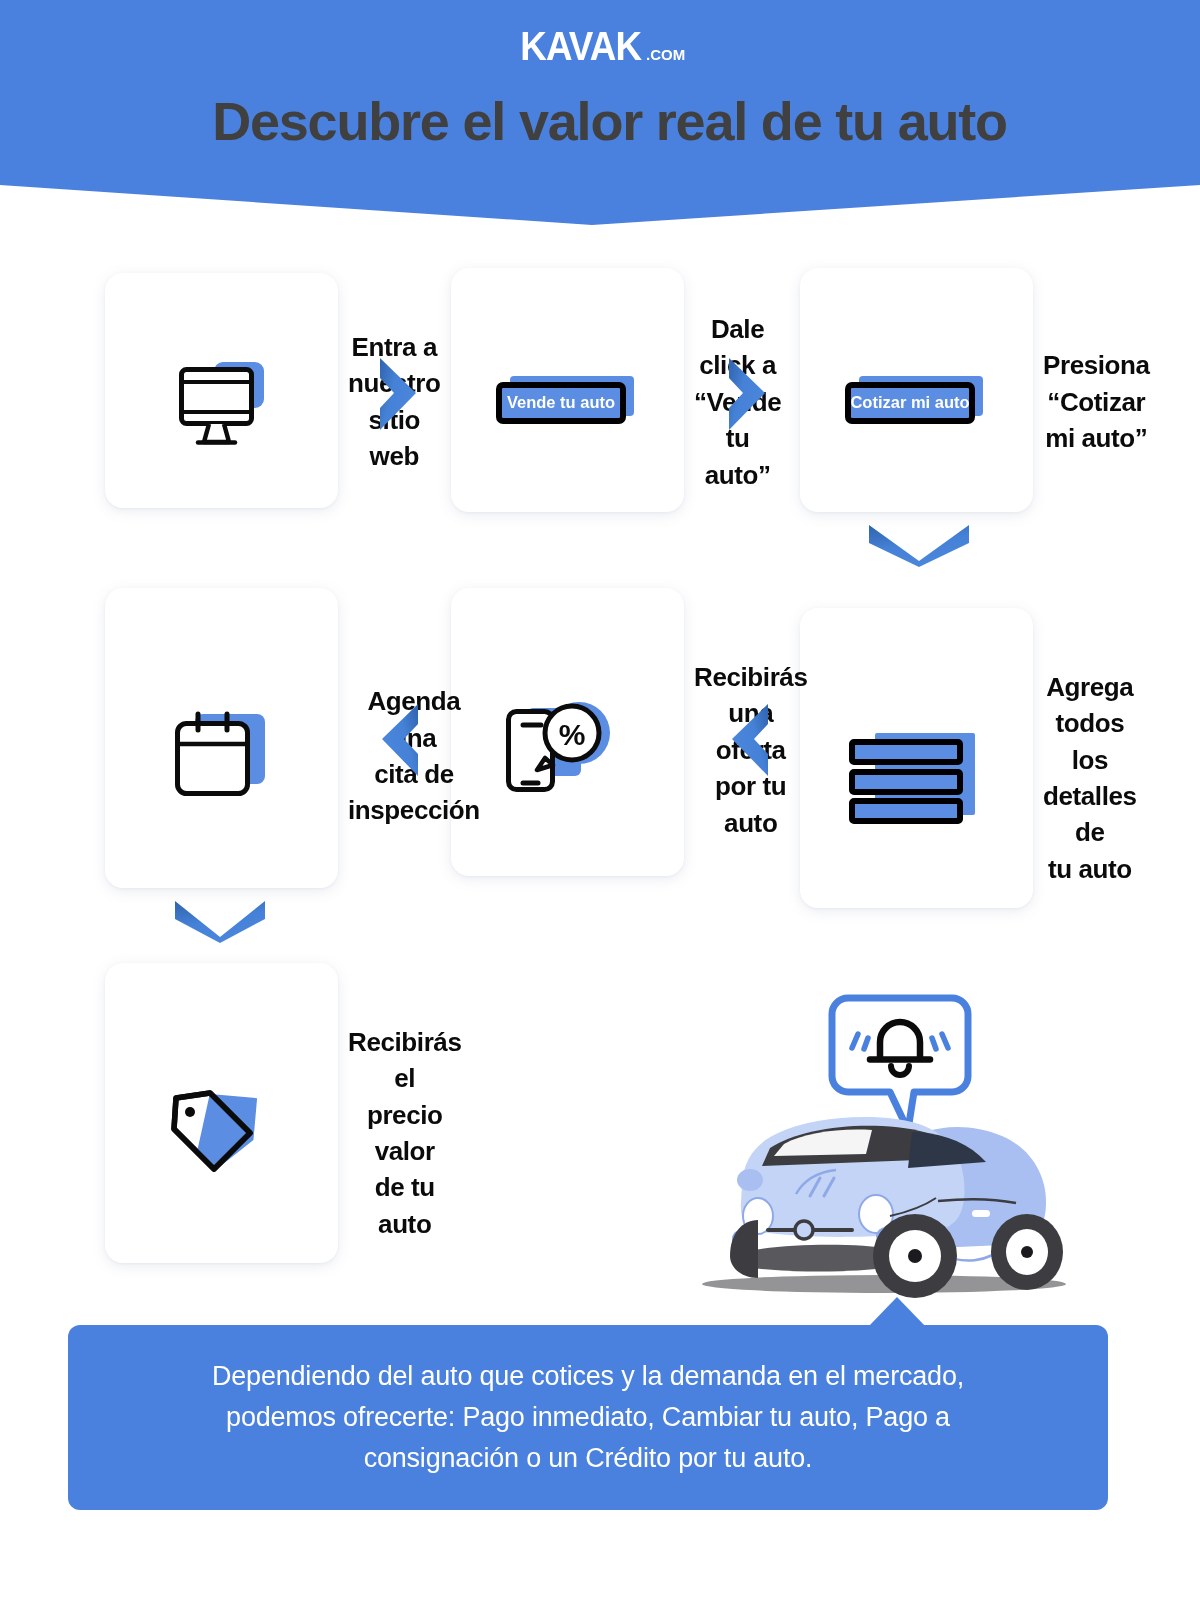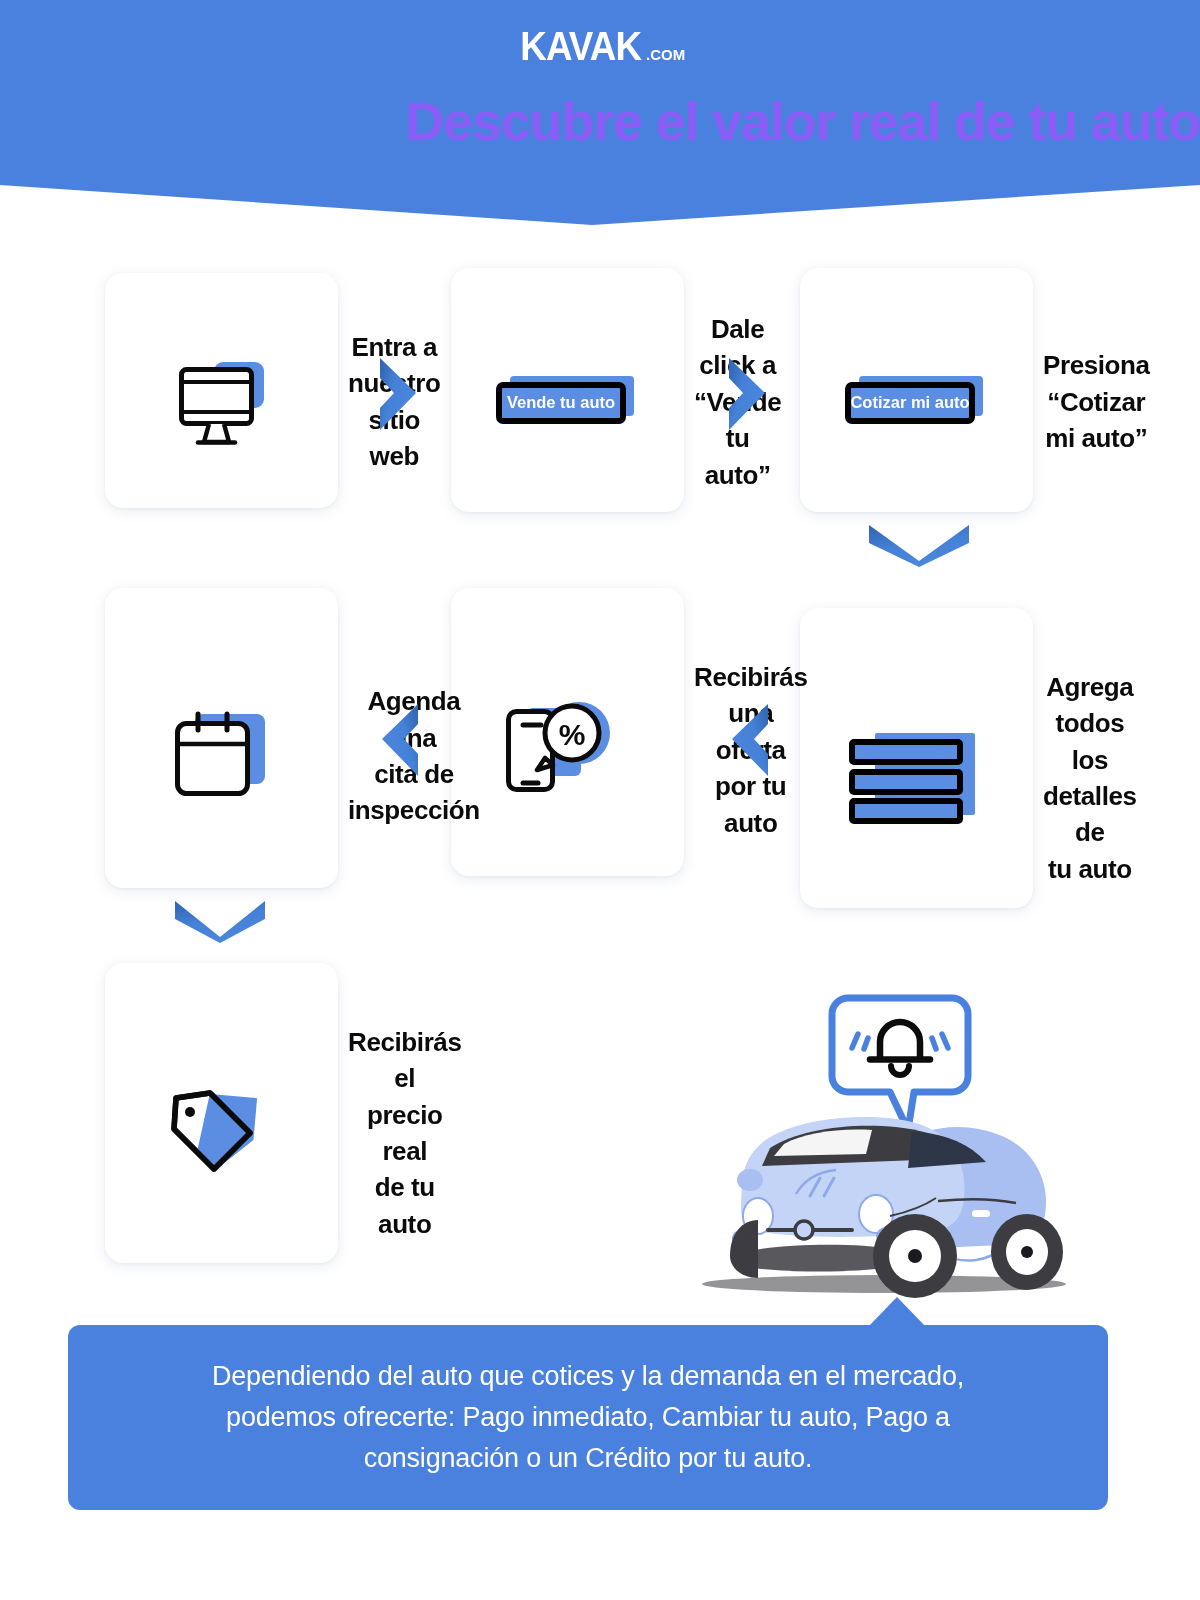--- a/index.html
+++ b/index.html
@@ -44,22 +44,22 @@
     font-size: 15px;
     font-weight: 700;
     letter-spacing: 0px;
     vertical-align: baseline;
     display: inline-block;
   }
   .header-title {
     position: absolute;
     left: 0; top: 90px;
     width: 1200px;
-    text-align: right;
-    color: #8b5cf6;
+    text-align: center;
+    color: #404040;
     font-size: 54px;
     font-weight: 700;
     letter-spacing: -1.2px;
     line-height: 1.15;
     white-space: nowrap;
     padding-left: 19px;
   }
 
   
   .card {
@@ -252,21 +252,21 @@
   <div class="card-icon">
     <svg width="120" height="92" viewBox="0 0 120 92">
       <path d="M42 8 L92 8 L92 50 L58 82 L22 48 L22 16 Z" fill="#5b8de2" transform="rotate(5 57 45)"></path>
       <path d="M14 11 L48 6 L88 46 L52 82 L12 42 Z" fill="#ffffff" stroke="#0b0b0b" stroke-width="5.5" stroke-linejoin="round"></path>
       <path d="M48 6 L88 46 L52 82 L35 65 Z" fill="#5b8de2"></path>
       <path d="M14 11 L48 6 L88 46 L52 82 L12 42 Z" fill="none" stroke="#0b0b0b" stroke-width="5.5" stroke-linejoin="round"></path>
       <circle cx="28" cy="25" r="5" fill="#0b0b0b"></circle>
     </svg>
   </div>
   <div class="card-label">Recibirás el
-precio real
+precio valor
 de tu auto</div>
 </div>
 
 <div class="chev" id="arrow-web-click">
   <svg width="44" height="78" viewBox="0 0 44 78">
     <defs>
         <linearGradient id="gR1" x1="0" y1="0" x2="1" y2="0.5">
       <stop offset="0%" stop-color="#2f63ad"></stop>
           <stop offset="45%" stop-color="#4581d6"></stop>
       <stop offset="100%" stop-color="#4b86dd"></stop>

